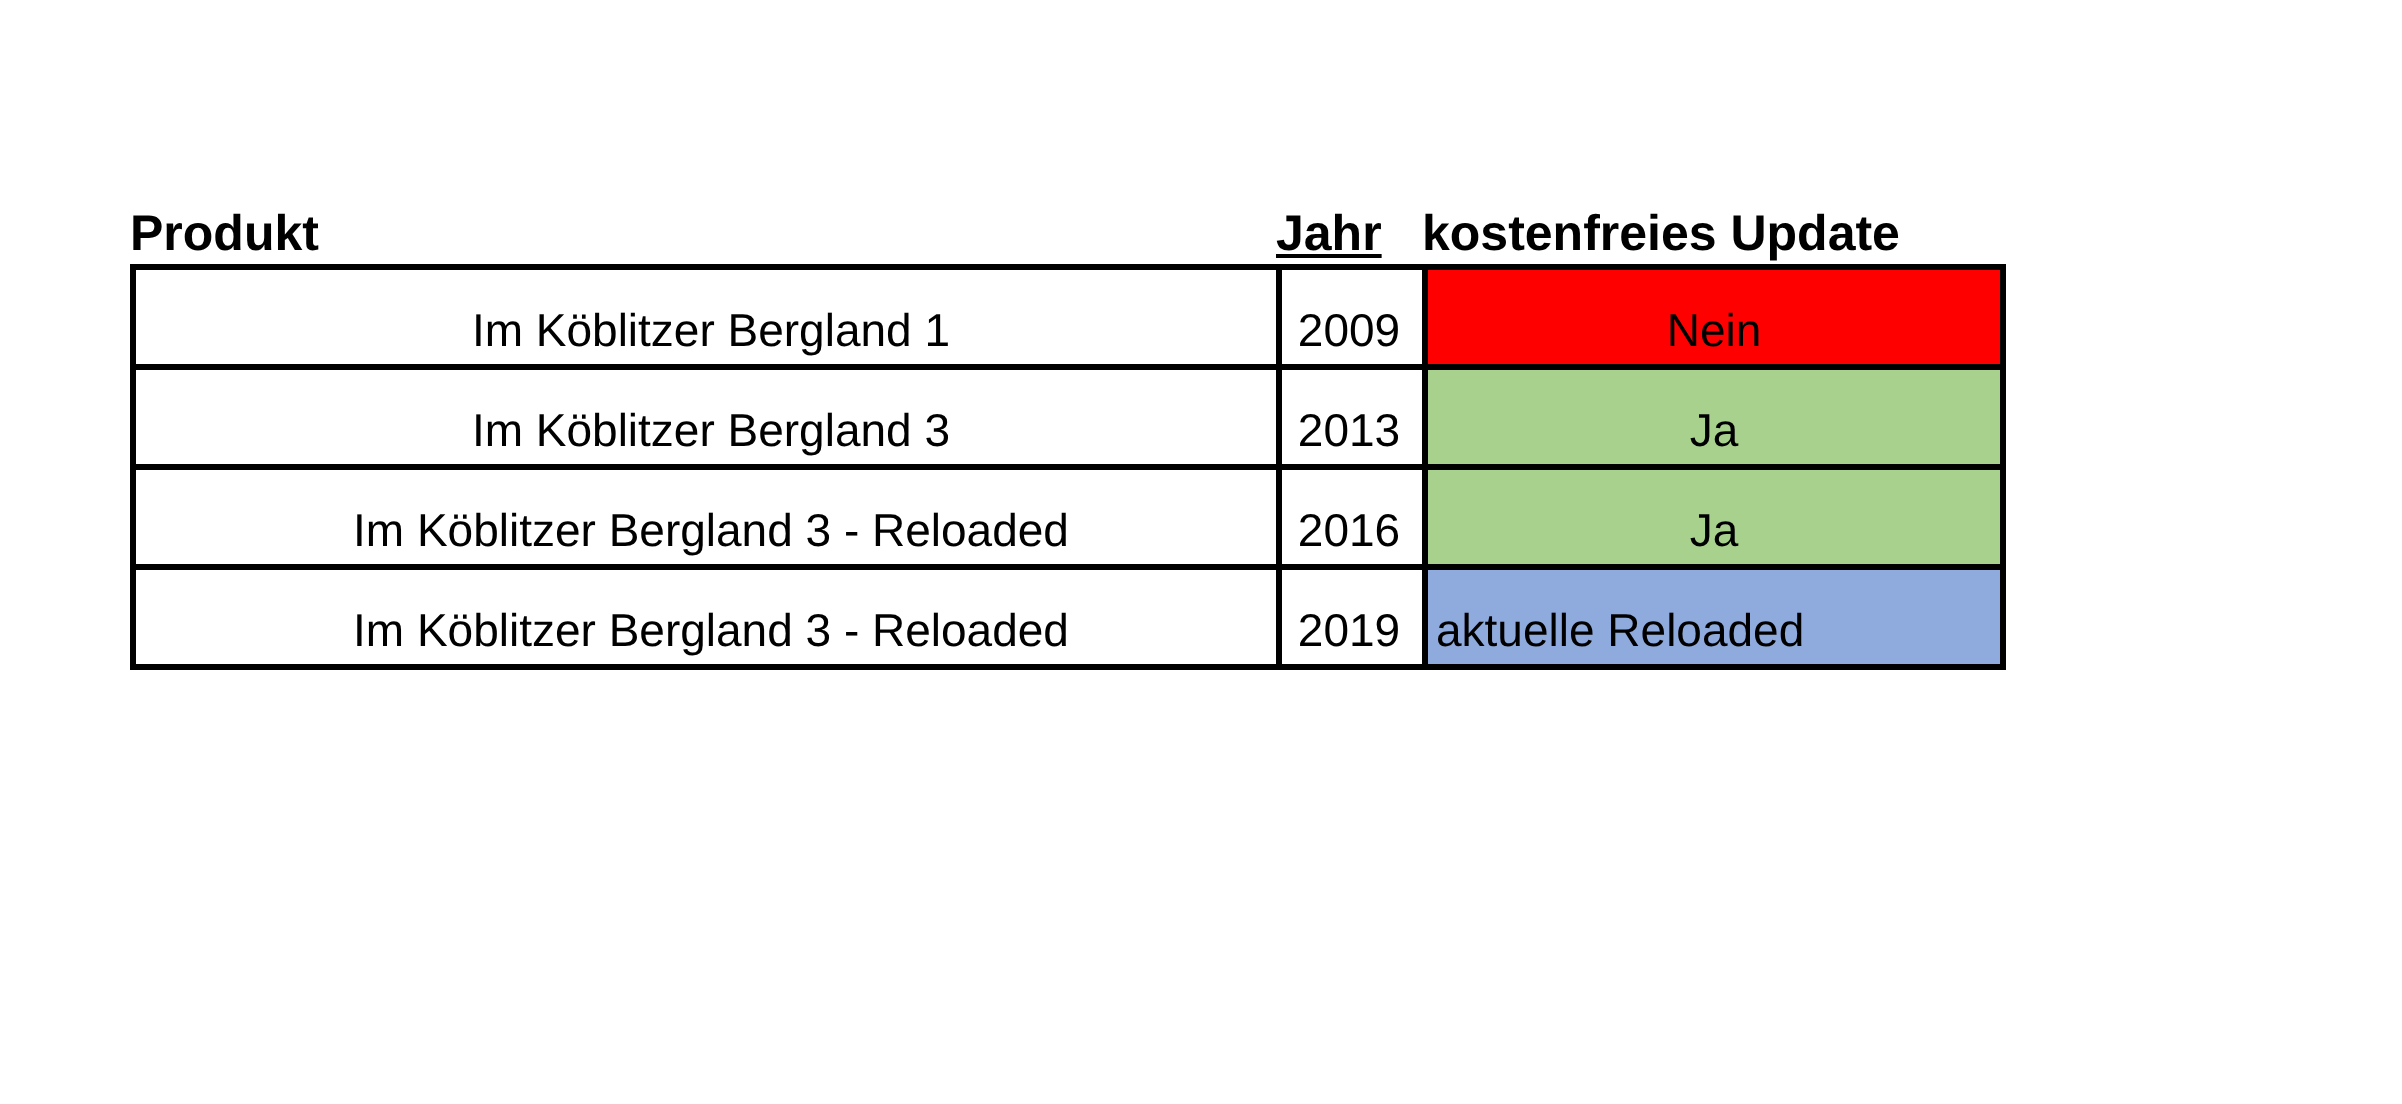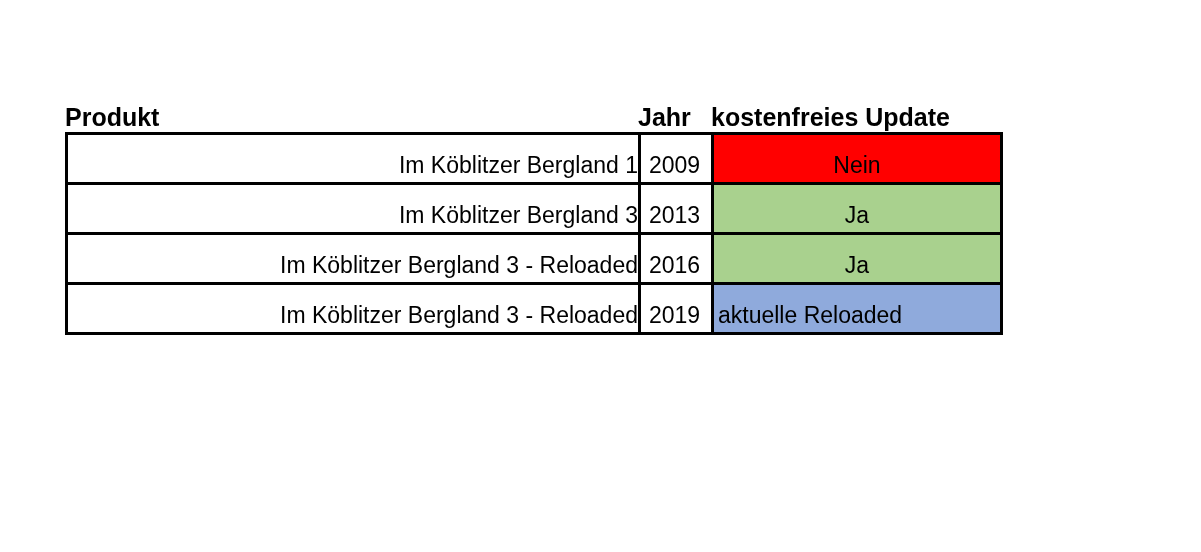--- a/index.html
+++ b/index.html
@@ -26,21 +26,21 @@
     display: flex;
     align-items: flex-end;
   }
   .hdr {
     font-size: 25px;
     font-weight: bold;
     line-height: 30px;
     white-space: nowrap;
   }
   .hdr.col-produkt { width: 573px; }
-  .hdr.col-jahr    { width: 73px; }
+  .hdr.col-jahr    { width: 73px; text-decoration: underline; }
   .hdr.col-update  { width: 289px; }
 
   
   #price-table {
     position: absolute;
     left: 65px;
     top: 132px;
     width: 935px;
     border-collapse: collapse;
     table-layout: fixed;
@@ -50,21 +50,21 @@
     height: 50px;
     padding: 0 0 4px 0;
     font-size: 23px;
     line-height: 26px;
     vertical-align: bottom;
     background: #ffffff;
     box-sizing: border-box;
   }
   .c-produkt {
     width: 573px;
-    text-align: right;
+    text-align: center;
     padding-left: 5px !important;
   }
   .c-jahr {
     width: 73px;
     text-align: center;
     padding-right: 3px !important;
   }
   .c-update {
     width: 289px;
     text-align: center;

